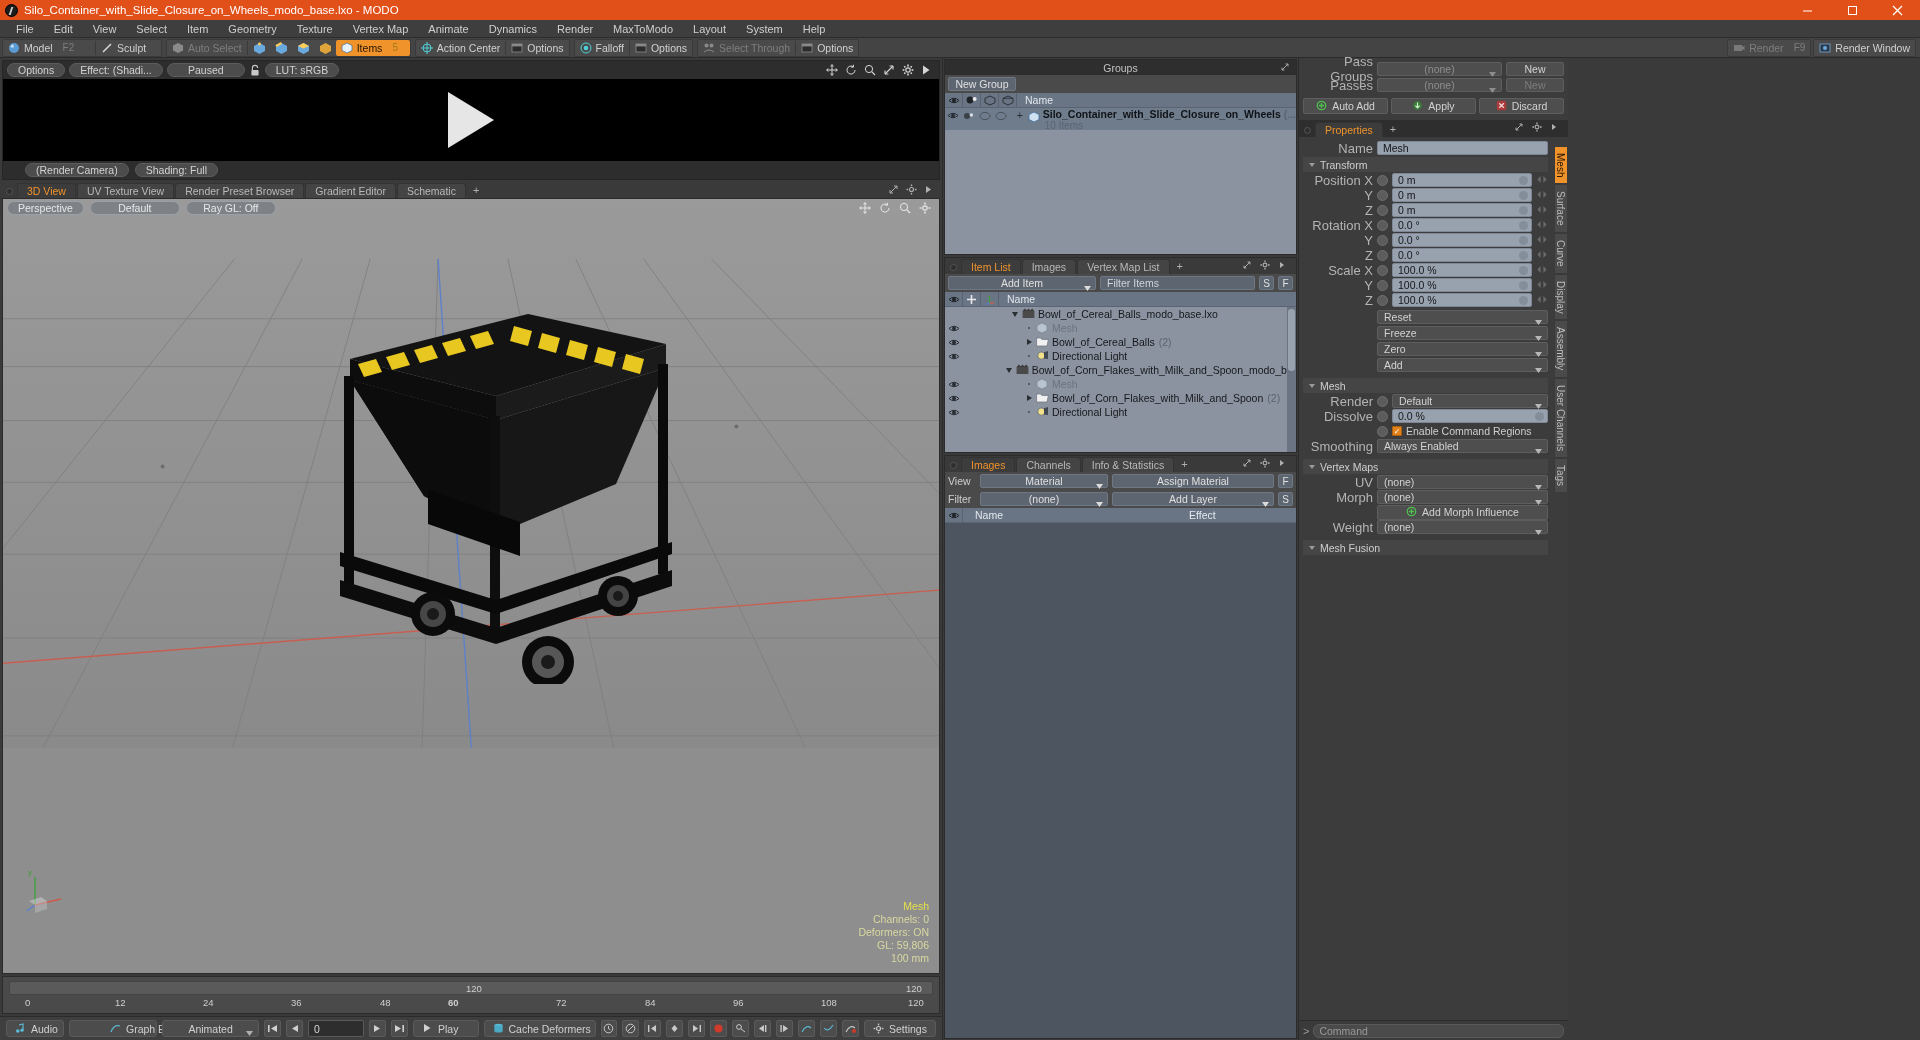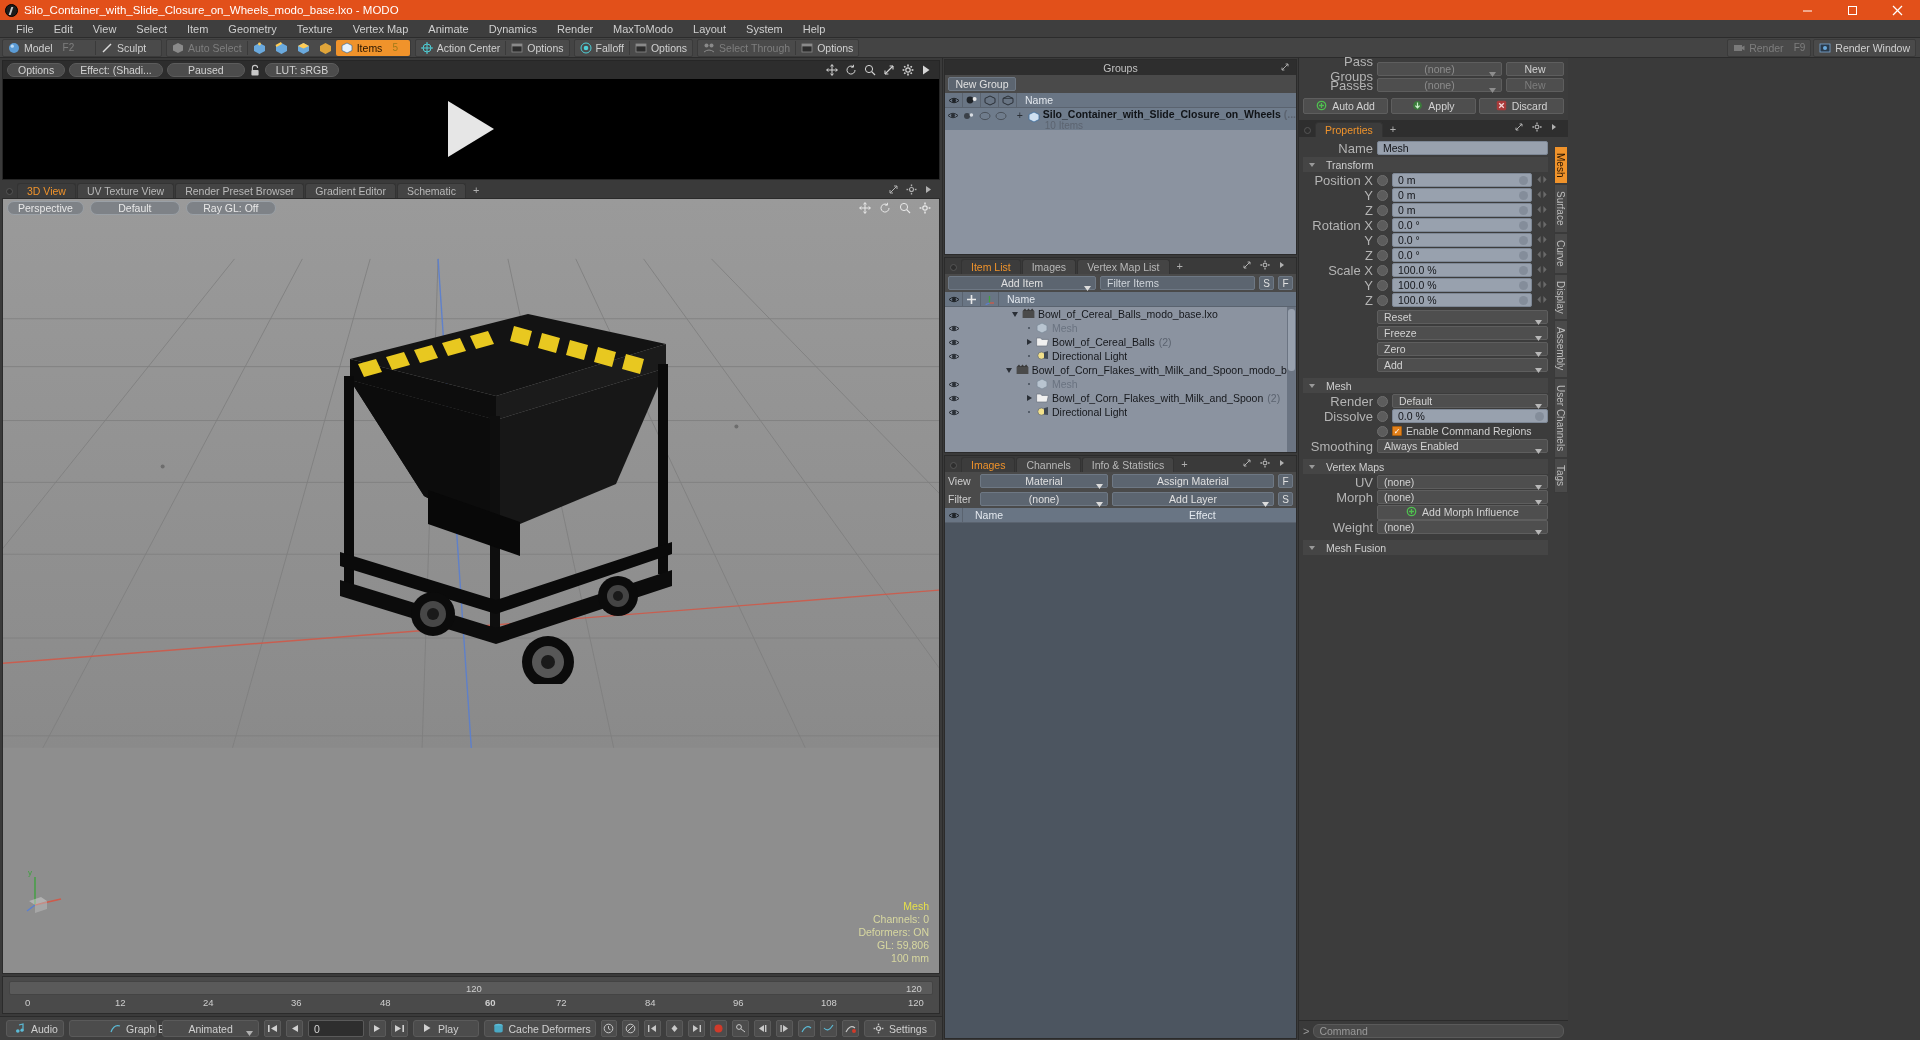--- a/index.html
+++ b/index.html
@@ -156,21 +156,21 @@
               display:flex; flex-direction:column; position:relative; }
   .prow { display:flex; align-items:center; height:14px; margin:1px 4px; gap:4px; }
   .plabel { width:70px; text-align:right; font-size:13px; color:#b4b4b4; flex:0 0 70px; }
   .pval { flex:1; height:14px; background:#98a1ae; border:1px solid #7d8795;
           border-radius:2px; display:flex; align-items:center; padding:0 5px;
           font-size:10.5px; color:#14161a; position:relative; }
   .pval .mini { position:absolute; right:3px; top:2px; width:9px;height:9px;
                 border-radius:50%; background:#848d9a; }
   .knob { width:11px;height:11px;border-radius:50%;background:#5c5c5c;
           border:1px solid #6e6e6e; flex:0 0 11px; }
-  .sectionhdr { display:flex; align-items:center; gap:11px; height:15px;
+  .sectionhdr { display:flex; align-items:center; gap:5px; height:15px;
                 padding-left:6px; background:#454545; margin:2px 4px 1px 4px;
                 font-size:10.5px; color:#cfcfcf; }
   .tri { width:0;height:0;border-left:4px solid #9a9a9a;
          border-top:3px solid transparent;border-bottom:3px solid transparent; }
   .tri.down { border-left:3px solid transparent;border-right:3px solid transparent;
               border-top:4px solid #9a9a9a; border-bottom:none;}
   .dropwide { height:14px; background:#4e4e4e; border:1px solid #5e5e5e; border-radius:2px;
               display:flex; align-items:center; padding:0 6px; font-size:10.5px;
               color:#d2d2d2; position:relative; }
   .dropwide .arr{ position:absolute; right:5px; top:4px;}
@@ -448,20 +448,24 @@
                 </svg></span>
             <span class="ico">
               <svg width="10" height="12" viewBox="0 0 10 12">
                   <path d="M2 1.5 L8.5 6 L2 10.5 Z" fill="#d6d6d6"></path>
                 </svg></span>
           </div>
         </div>
         <div class="prevbody">
           <div class="playtri"></div>
         </div>
+        <div class="prevbar2">
+          <div class="pill wide">(Render Camera)</div>
+          <div class="pill">Shading: Full</div>
+        </div>
       </div>
 
       <div class="tabrow">
         <div class="tabdot"></div>
         <div class="tab active">3D View</div>
         <div class="tab">UV Texture View</div>
         <div class="tab">Render Preset Browser</div>
         <div class="tab">Gradient Editor</div>
         <div class="tab">Schematic</div>
         <div class="tabplus">+</div>
@@ -629,21 +633,21 @@
         </div>
       </div>
 
       <div class="ruler">
         <div class="rulertrack"></div>
         <div class="rtick" style="left:22px;">0</div>
         <div class="rtick" style="left:112px;">12</div>
         <div class="rtick" style="left:200px;">24</div>
         <div class="rtick" style="left:288px;">36</div>
         <div class="rtick" style="left:377px;">48</div>
-        <div class="rtick" style="left:482px;font-weight:bold;">60</div>
+        <div class="rtick" style="left:445px;font-weight:bold;">60</div>
         <div class="rtick" style="left:553px;">72</div>
         <div class="rtick" style="left:642px;">84</div>
         <div class="rtick" style="left:730px;">96</div>
         <div class="rtick" style="left:818px;">108</div>
         <div class="rtick" style="left:905px;">120</div>
         <div class="rtick" style="left:463px; top:6px;">120</div>
         <div class="rtick" style="left:903px; top:6px;">120</div>
       </div>
 
       <div class="botbar">

